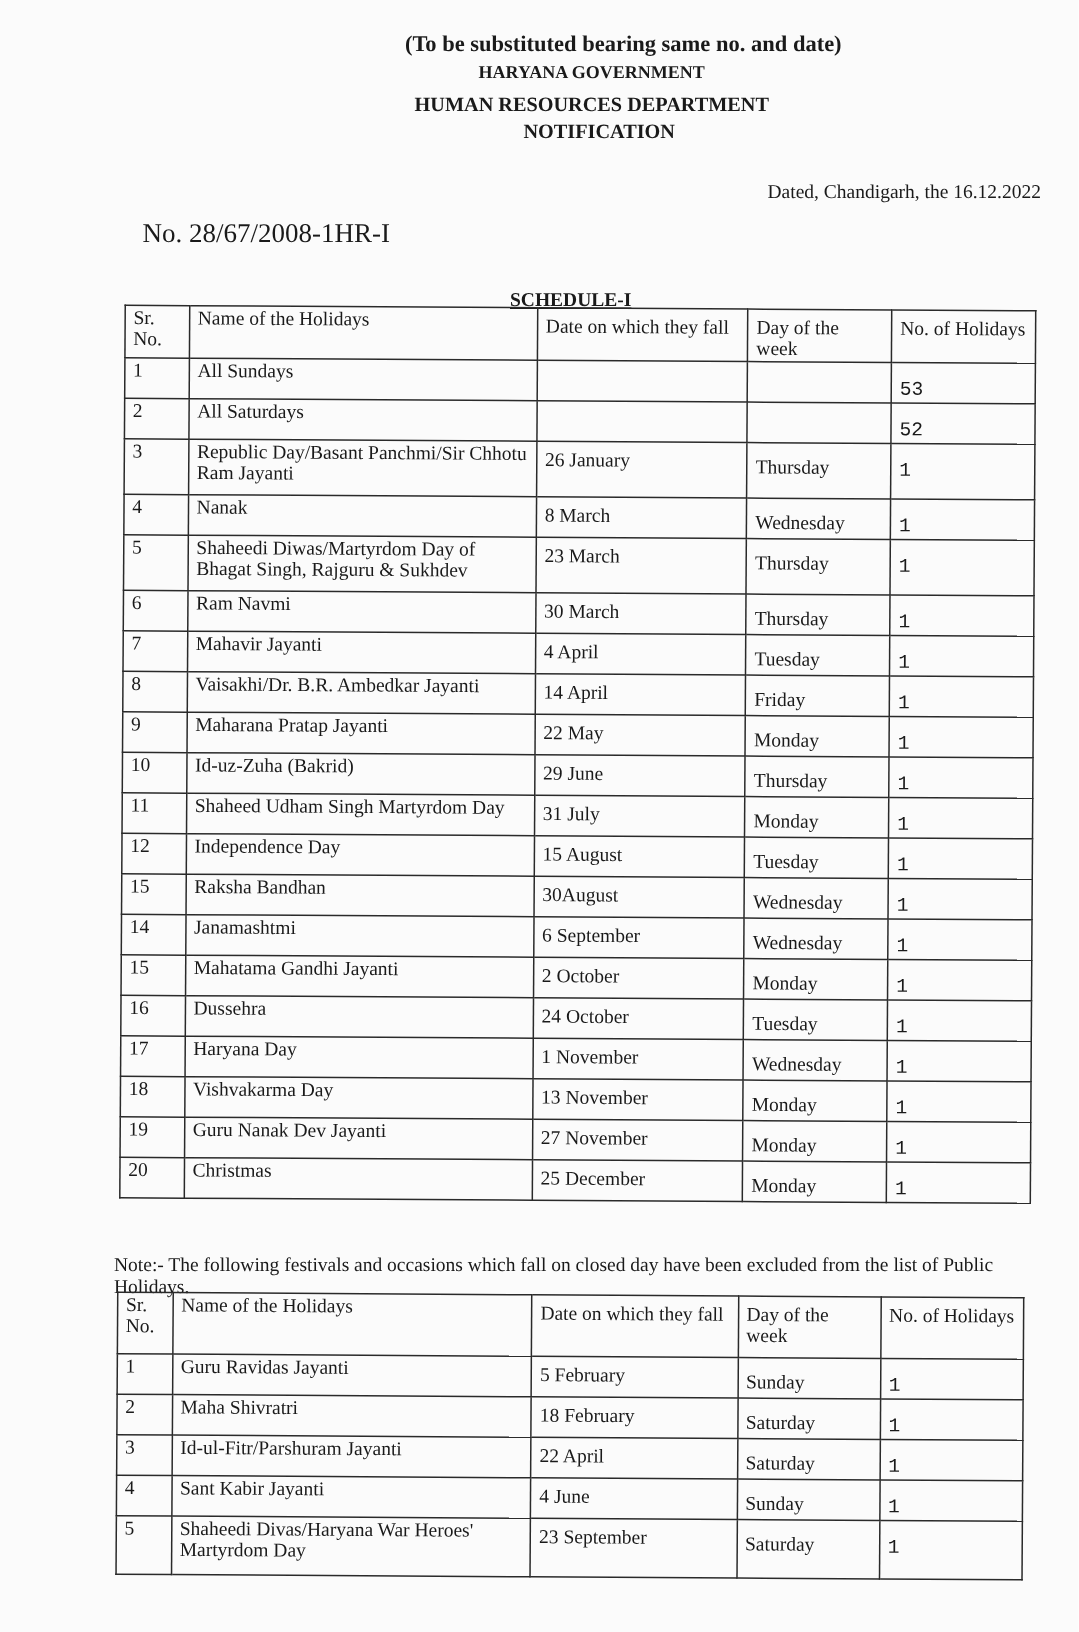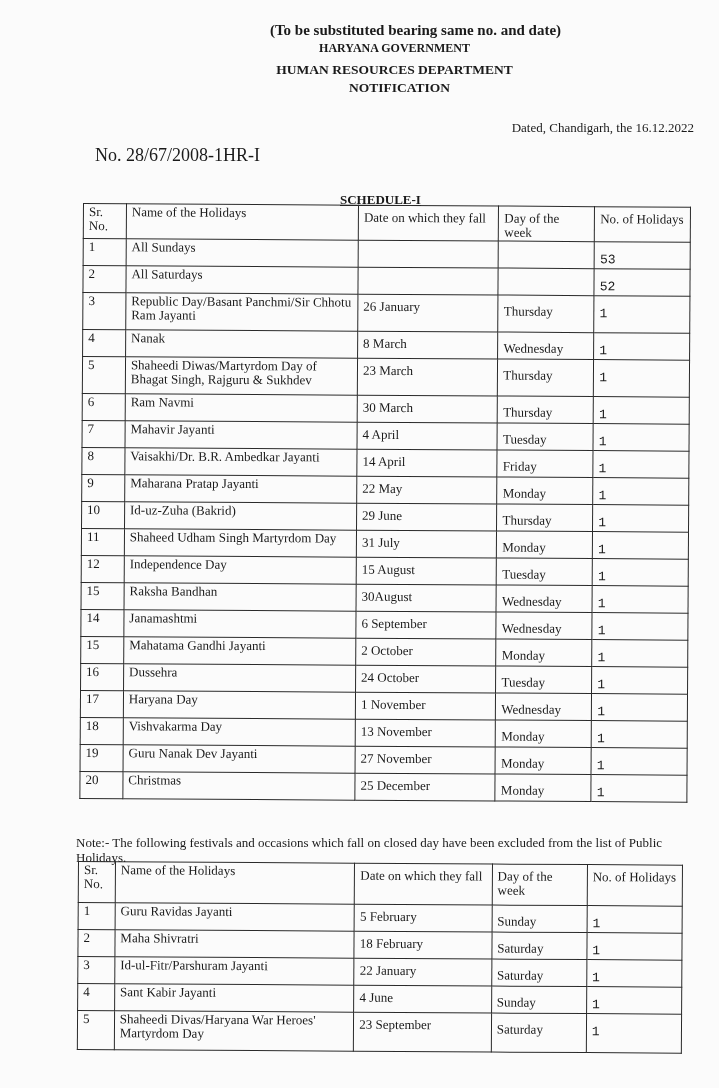--- a/index.html
+++ b/index.html
@@ -371,21 +371,21 @@
             <span class="dy">Saturday</span>
           </td>
           <td class="c4">
             <span class="nn">1</span>
           </td>
         </tr>
         <tr>
           <td class="c0"><span>3</span></td>
           <td class="c1"><span>Id-ul-Fitr/Parshuram Jayanti</span></td>
           <td class="c2">
-            <span class="dt">22 January</span>
+            <span class="dt">22 April</span>
           </td>
           <td class="c3">
             <span class="dy">Saturday</span>
           </td>
           <td class="c4">
             <span class="nn">1</span>
           </td>
         </tr>
         <tr>
           <td class="c0"><span>4</span></td>

